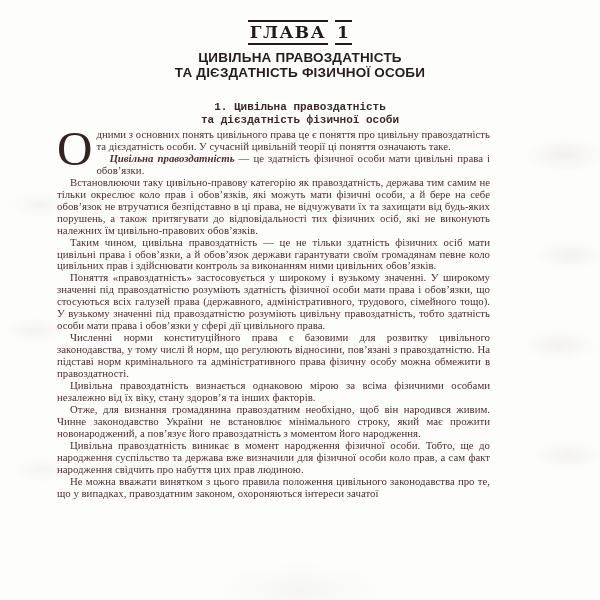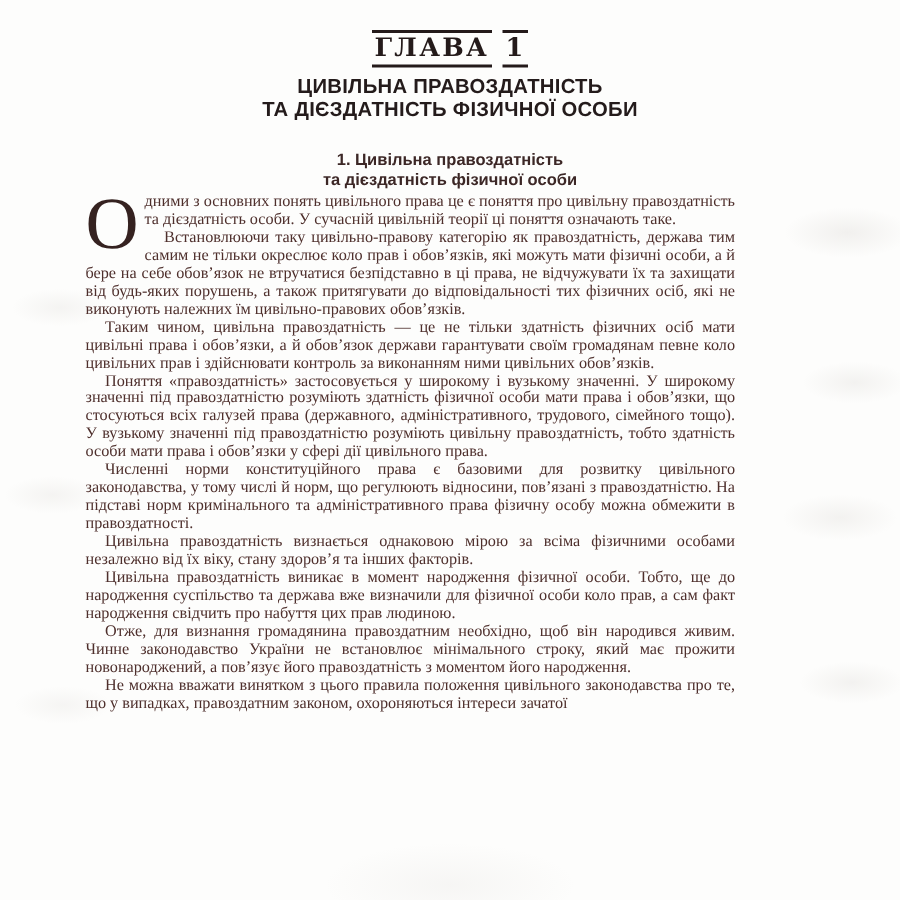--- a/index.html
+++ b/index.html
@@ -35,21 +35,21 @@
   }
   .chapter .gap { display: inline-block; width: 7px; }
   .title {
     margin-top: 5px;
     font-family: "Liberation Sans", sans-serif;
     font-weight: bold; font-size: 13.5px; line-height: 15px;
     letter-spacing: 0.2px; color: #241b1b;
   }
   .section {
     margin-top: 21px;
-    font-family: Liberation Sans, sans-serif;
+    font-family: Liberation Mono, monospace;
     font-weight: bold; font-size: 11px; line-height: 12.5px;
     color: #3c2726;
   }
   .bodycol {
     position: absolute; left: 57px; top: 129px; width: 433px;
     color: #4e2f2c;
     font-size: 10.8px; line-height: 11.95px;
     text-align: justify;
   }
   .para { margin: 0; text-indent: 13px; }
@@ -77,23 +77,24 @@
     </div>
 
     <div class="section">
       <div>1. Цивільна правоздатність</div>
       <div>та дієздатність фізичної особи</div>
     </div>
   </div>
 
   <div class="bodycol">
       <p class="para first"><span class="dropcap">О</span>дними з основних понять цивільного права це є поняття про цивільну правоздатність та дієздатність особи. У сучасній цивільній теорії ці поняття означають таке.</p>
+      <p class="para"><span class="lead">Цивільна правоздатність</span> — це здатність фізичної особи мати цивільні права і обов’язки.</p>
       <p class="para">Встановлюючи таку цивільно-правову категорію як правоздатність, держава тим самим не тільки окреслює коло прав і обов’язків, які можуть мати фізичні особи, а й бере на себе обов’язок не втручатися безпідставно в ці права, не відчужувати їх та захищати від будь-яких порушень, а також притягувати до відповідальності тих фізичних осіб, які не виконують належних їм цивільно-правових обов’язків.</p>
       <p class="para">Таким чином, цивільна правоздатність — це не тільки здатність фізичних осіб мати цивільні права і обов’язки, а й обов’язок держави гарантувати своїм громадянам певне коло цивільних прав і здійснювати контроль за виконанням ними цивільних обов’язків.</p>
       <p class="para">Поняття «правоздатність» застосовується у широкому і вузькому значенні. У широкому значенні під правоздатністю розуміють здатність фізичної особи мати права і обов’язки, що стосуються всіх галузей права (державного, адміністративного, трудового, сімейного тощо). У вузькому значенні під правоздатністю розуміють цивільну правоздатність, тобто здатність особи мати права і обов’язки у сфері дії цивільного права.</p>
       <p class="para">Численні норми конституційного права є базовими для розвитку цивільного законодавства, у тому числі й норм, що регулюють відносини, пов’язані з правоздатністю. На підставі норм кримінального та адміністративного права фізичну особу можна обмежити в правоздатності.</p>
       <p class="para">Цивільна правоздатність визнається однаковою мірою за всіма фізичними особами незалежно від їх віку, стану здоров’я та інших факторів.</p>
+      <p class="para">Отже, для визнання громадянина правоздатним необхідно, щоб він народився живим. Чинне законодавство України не встановлює мінімального строку, який має прожити новонароджений, а пов’язує його правоздатність з моментом його народження.</p>
       <p class="para">Цивільна правоздатність виникає в момент народження фізичної особи. Тобто, ще до народження суспільство та держава вже визначили для фізичної особи коло прав, а сам факт народження свідчить про набуття цих прав людиною.</p>
-      <p class="para">Отже, для визнання громадянина правоздатним необхідно, щоб він народився живим. Чинне законодавство України не встановлює мінімального строку, який має прожити новонароджений, а пов’язує його правоздатність з моментом його народження.</p>
       <p class="para">Не можна вважати винятком з цього правила положення цивільного законодавства про те, що у випадках, правоздатним законом, охороняються інтереси зачатої</p>
     </div>
 
 </div>
 
 </body></html>

